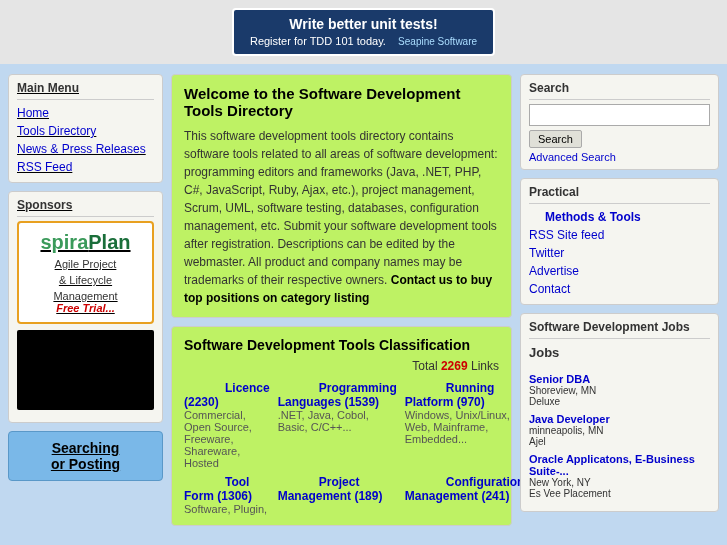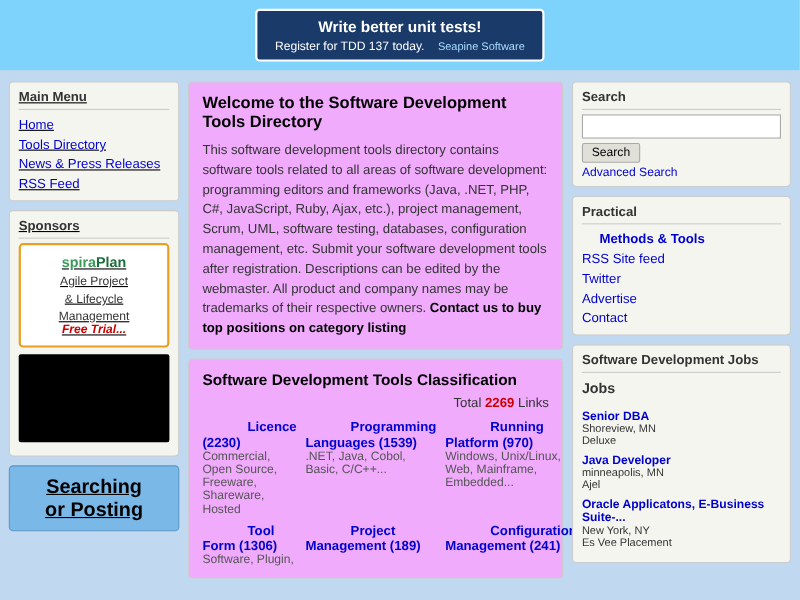--- a/index.html
+++ b/index.html
@@ -1,19 +1,19 @@
 <!DOCTYPE html>
 <html><head>
   <meta charset="utf-8">
   <style>
     * { margin: 0; padding: 0; box-sizing: border-box; }
     body { font-family: Arial, sans-serif; font-size: 12px; background: #c0d8f0; }
 
     #banner {
-      background: #7dd3fc;
+      background: #e5e5e5;
       padding: 8px 0;
       text-align: center;
     }
     #banner .banner-inner {
       display: inline-block;
       background: #1a3a6a;
       border: 2px solid #fff;
       border-radius: 4px;
       padding: 6px 16px;
       color: #fff;
@@ -66,21 +66,21 @@
 
     .sponsors-box .sponsor-ad {
       border: 2px solid #e8a020;
       border-radius: 4px;
       padding: 8px 6px;
       text-align: center;
       margin-bottom: 6px;
       background: #fff;
     }
     .sponsor-ad .sp-logo {
-      font-size: 13px;
+      font-size: 20px;
       font-weight: bold;
       color: #1a6e3a;
     }
     .sponsor-ad .sp-logo span { color: #3a9a5a; }
     .sponsor-ad .sp-desc { font-size: 11px; color: #333; margin-top: 4px; }
     .sponsor-ad .sp-free { font-size: 11px; color: #cc0000; font-style: italic; font-weight: bold; }
 
     .black-ad {
       background: #000;
       height: 80px;
@@ -90,32 +90,32 @@
 
     .searching-box {
       background: #7ab8e8;
       border: 1px solid #5a98c8;
       border-radius: 4px;
       text-align: center;
       padding: 8px 4px;
     }
     .searching-box .s-title {
       font-weight: bold;
-      font-size: 18px;
+      font-size: 14px;
       color: #000;
     }
 
     
     #center-col {
       flex: 1;
       min-width: 0;
     }
 
     .content-box {
-      background: #f0abfc;
+      background: #bef264;
       border: 1px solid #ccc;
       border-radius: 4px;
       padding: 10px 12px;
       margin-bottom: 8px;
     }
 
     .content-box h2 {
       font-size: 15px;
       color: #000;
       margin-bottom: 8px;
@@ -236,21 +236,21 @@
     }
   </style>
 </head>
 <body>
 
 <div id="banner">
   <div class="banner-inner">
     <span>Write better unit tests!</span>
     <br>
     <span class="small">
-      <span>Register for TDD 137 today.</span>
+      <span>Register for TDD 101 today.</span>
       &nbsp;&nbsp;
       <span class="brand">Seapine Software</span>
     </span>
   </div>
 </div>
 
 <div id="main-wrapper">
 
   <div id="left-col">
 

